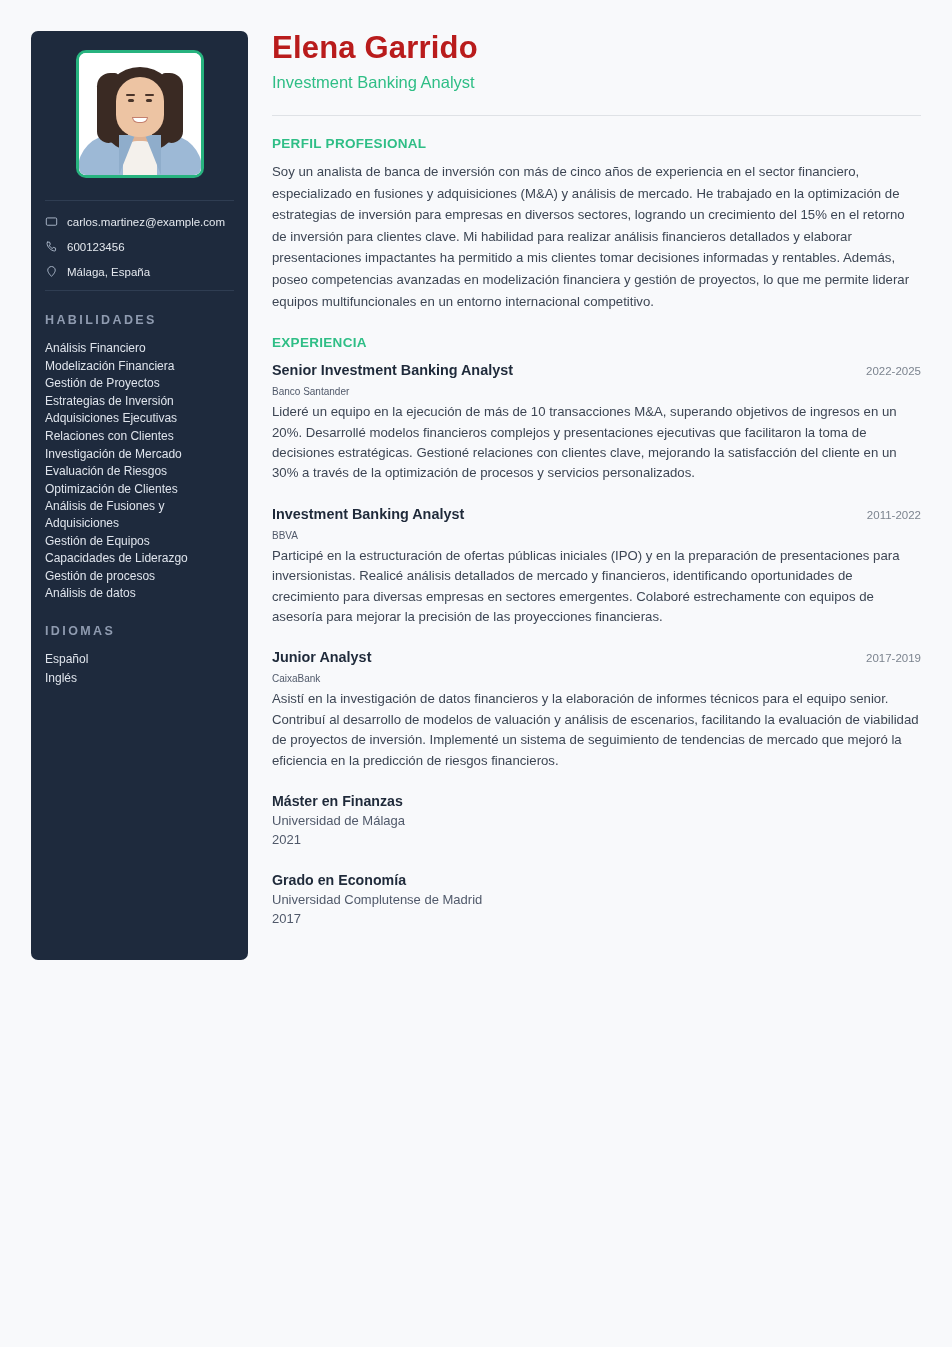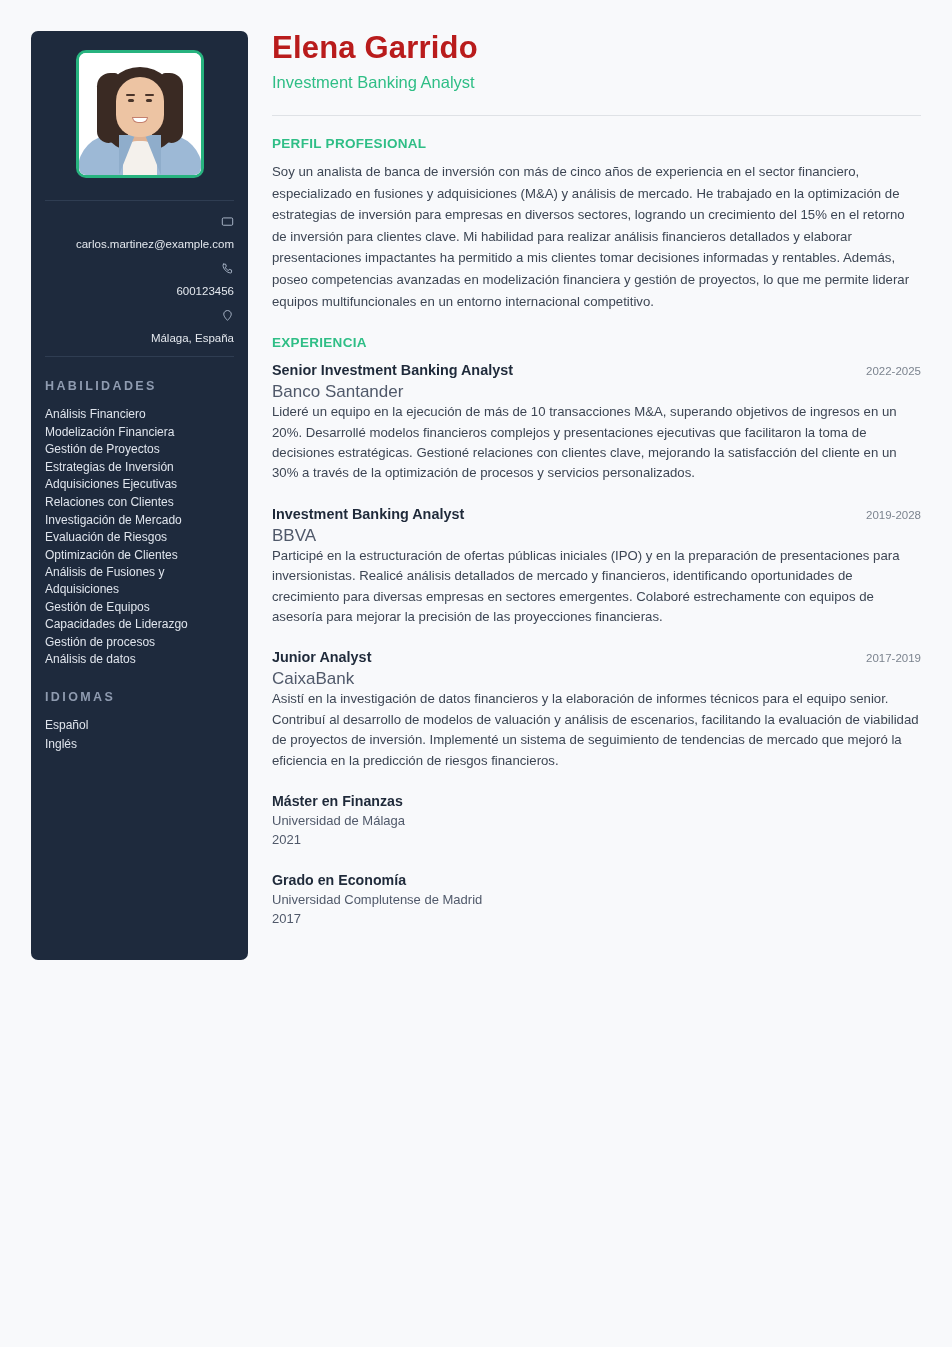--- a/index.html
+++ b/index.html
@@ -109,24 +109,23 @@
 
   .side-divider {
     height: 1px;
     background: #2f3d52;
     margin: 22px 0 0;
   }
 
   .contact-list { padding: 14px 0 0; }
   .contact-row {
     display: flex;
-    align-items: flex-end;
+    align-items: flex-start;
     gap: 9px;
     margin-bottom: 11px;
-    flex-direction: column;
   }
   .contact-row .ic {
     width: 13px; height: 13px;
     flex: 0 0 13px;
     display: flex; align-items: center; justify-content: center;
     color: #aab6c8;
   }
   .contact-row .ic svg { display: block; }
   .contact-text {
     color: #e4e8ee;
@@ -217,21 +216,21 @@
     color: #1f2a3a;
     line-height: 20px;
   }
   .entry-date {
     font-size: 11.5px;
     color: #7c848f;
     white-space: nowrap;
     line-height: 20px;
   }
   .entry-org {
-    font-size: 17px;
+    font-size: 10px;
     color: #50596a;
     line-height: 19px;
     margin-top: 1px;
   }
   .entry-desc {
     color: #3d4654;
     font-size: 13.2px;
     line-height: 20.4px;
     margin-top: 1px;
   }
@@ -363,21 +362,21 @@
         <span class="entry-title">Senior Investment Banking Analyst</span>
         <span class="entry-date">2022-2025</span>
       </div>
       <div class="entry-org">Banco Santander</div>
       <p class="entry-desc">Lideré un equipo en la ejecución de más de 10 transacciones M&amp;A, superando objetivos de ingresos en un 20%. Desarrollé modelos financieros complejos y presentaciones ejecutivas que facilitaron la toma de decisiones estratégicas. Gestioné relaciones con clientes clave, mejorando la satisfacción del cliente en un 30% a través de la optimización de procesos y servicios personalizados.</p>
     </div>
 
     <div class="entry">
       <div class="entry-head">
         <span class="entry-title">Investment Banking Analyst</span>
-        <span class="entry-date">2019-2028</span>
+        <span class="entry-date">2011-2022</span>
       </div>
       <div class="entry-org">BBVA</div>
       <p class="entry-desc">Participé en la estructuración de ofertas públicas iniciales (IPO) y en la preparación de presentaciones para inversionistas. Realicé análisis detallados de mercado y financieros, identificando oportunidades de crecimiento para diversas empresas en sectores emergentes. Colaboré estrechamente con equipos de asesoría para mejorar la precisión de las proyecciones financieras.</p>
     </div>
 
     <div class="entry">
       <div class="entry-head">
         <span class="entry-title">Junior Analyst</span>
         <span class="entry-date">2017-2019</span>
       </div>

